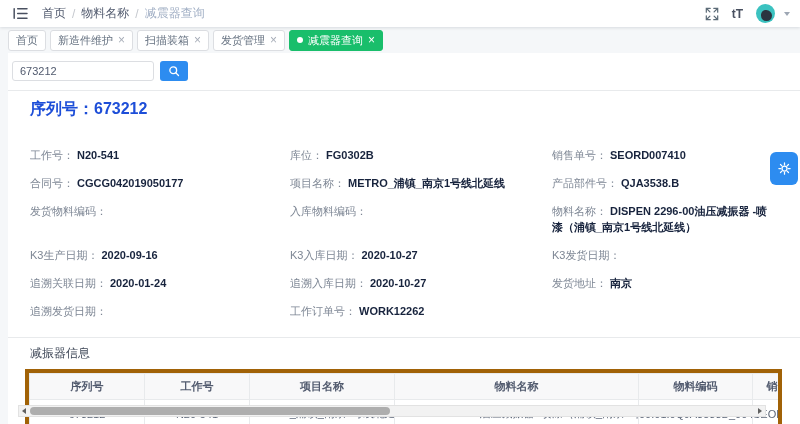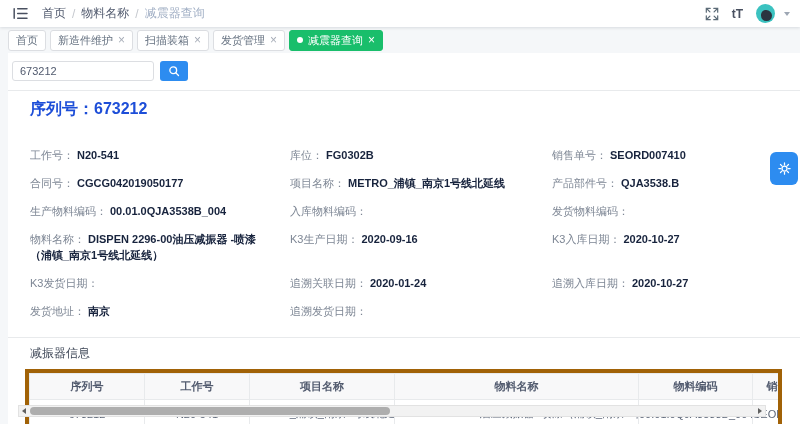--- a/index.html
+++ b/index.html
@@ -136,34 +136,34 @@
 
   <div class="fields">
     <div class="field"><span class="f-label">工作号：</span><span class="f-value">N20-541</span></div>
     <div class="field"><span class="f-label">库位：</span><span class="f-value">FG0302B</span></div>
     <div class="field"><span class="f-label">销售单号：</span><span class="f-value">SEORD007410</span></div>
 
     <div class="field"><span class="f-label">合同号：</span><span class="f-value">CGCG042019050177</span></div>
     <div class="field"><span class="f-label">项目名称：</span><span class="f-value">METRO_浦镇_南京1号线北延线</span></div>
     <div class="field"><span class="f-label">产品部件号：</span><span class="f-value">QJA3538.B</span></div>
 
-    <div class="field"><span class="f-label">生产物料编码：</span><span class="f-value">00.01.0QJA3538B_004</span></div>
+    <div class="field"><span class="f-label">发货物料编码：</span><span class="f-value"></span></div>
     <div class="field"><span class="f-label">入库物料编码：</span><span class="f-value"></span></div>
-    <div class="field"><span class="f-label">发货物料编码：</span><span class="f-value"></span></div>
 
     <div class="field"><span class="f-label">物料名称：</span><span class="f-value">DISPEN 2296-00油压减振器 -喷漆（浦镇_南京1号线北延线）</span></div>
     <div class="field"><span class="f-label">K3生产日期：</span><span class="f-value">2020-09-16</span></div>
     <div class="field"><span class="f-label">K3入库日期：</span><span class="f-value">2020-10-27</span></div>
 
     <div class="field"><span class="f-label">K3发货日期：</span><span class="f-value"></span></div>
     <div class="field"><span class="f-label">追溯关联日期：</span><span class="f-value">2020-01-24</span></div>
     <div class="field"><span class="f-label">追溯入库日期：</span><span class="f-value">2020-10-27</span></div>
 
     <div class="field"><span class="f-label">发货地址：</span><span class="f-value">南京</span></div>
     <div class="field"><span class="f-label">追溯发货日期：</span><span class="f-value"></span></div>
+    <div class="field"><span class="f-label">工作订单号：</span><span class="f-value">WORK12262</span></div>
   </div>
 
   <div class="section">
     <div class="section-title">减振器信息</div>
     <div class="table-wrap">
       <table>
         <colgroup>
             <col class="c1">
             <col class="c2">
             <col class="c3">

